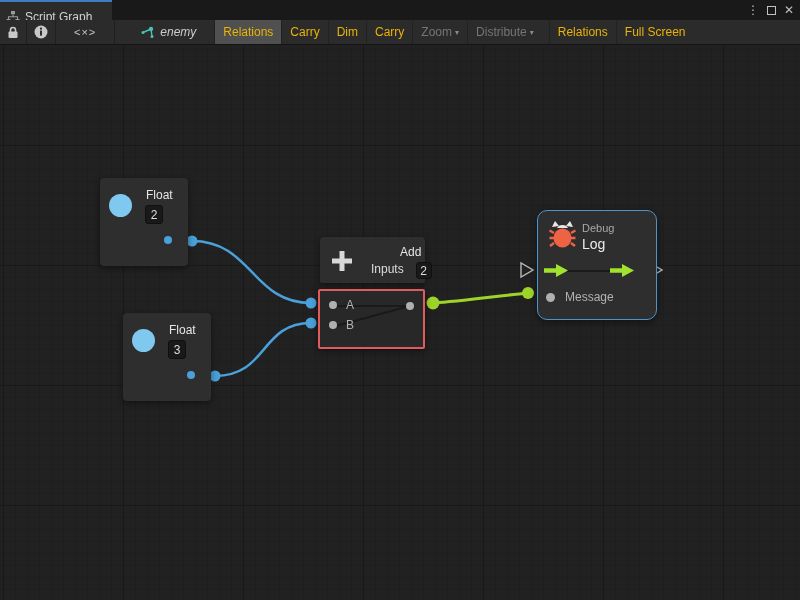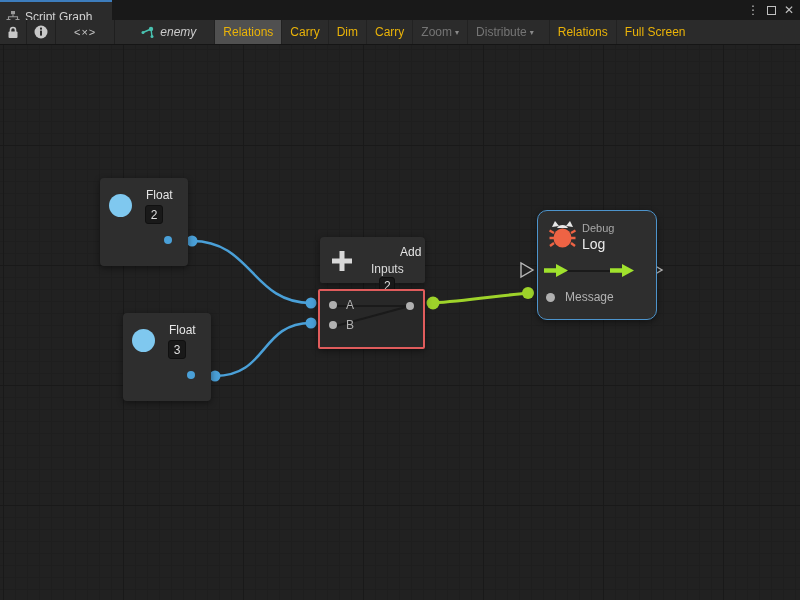--- a/index.html
+++ b/index.html
@@ -56,21 +56,21 @@
   .float-title { position:absolute; left:46px; top:10px; font-size:12px; color:#e6e6e6; }
   .valbox { background:#191919; border:1px solid #101010; border-radius:3px; color:#dedede;
             font-size:12px; display:flex; align-items:center; justify-content:center; }
   .float-valbox { position:absolute; left:45px; top:27px; width:18px; height:19px; }
   .dot { border-radius:50%; display:inline-block; }
   .float-outport { position:absolute; left:64px; top:58px; width:8px; height:8px; background:#4aa0d8; }
 
   .add-header { left:320px; top:237px; width:105px; height:46px; border-radius:4px 4px 2px 2px; }
   .plus-ic { position:absolute; left:10px; top:12px; }
   .add-title { position:absolute; left:52px; top:8px; font-size:12px; color:#e6e6e6;margin-left:28px; }
-  .add-inputs-row { position:absolute; left:51px; top:25px; display:flex; align-items:center; gap:1px; font-size:12px; color:#dcdcdc;flex-direction:column; }
+  .add-inputs-row { position:absolute; left:51px; top:25px; display:flex; align-items:flex-start; gap:12px; font-size:12px; color:#dcdcdc; }
   .add-inputs-box { width:16px; height:17px; }
   .add-ports { position:absolute; left:318px; top:289px; width:107px; height:60px; background:#282828;
                border:2px solid #e05c5c; border-radius:2px; z-index:3; box-shadow:0 2px 6px rgba(0,0,0,.45); }
   .add-ports svg.inner { position:absolute; left:0; top:0; }
   .port-row { position:absolute; display:flex; align-items:center; gap:9px; font-size:12px; color:#b2b2b2; }
   .gray-dot { width:8px; height:8px; background:#b0b0b0; }
   .rowA { left:9px; top:7px; }
   .rowB { left:9px; top:27px; }
   .add-outport { position:absolute; left:86px; top:11px; width:8px; height:8px; background:#b0b0b0; }
 

